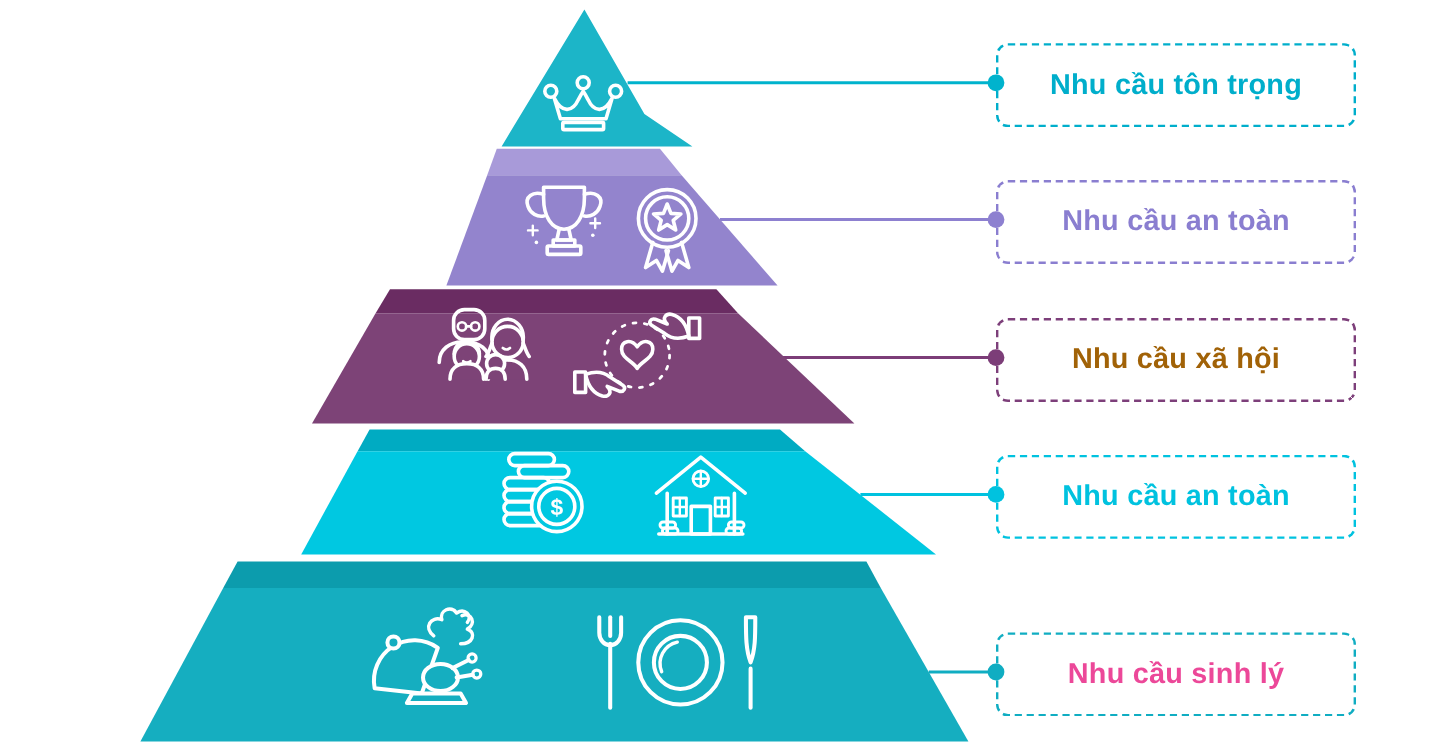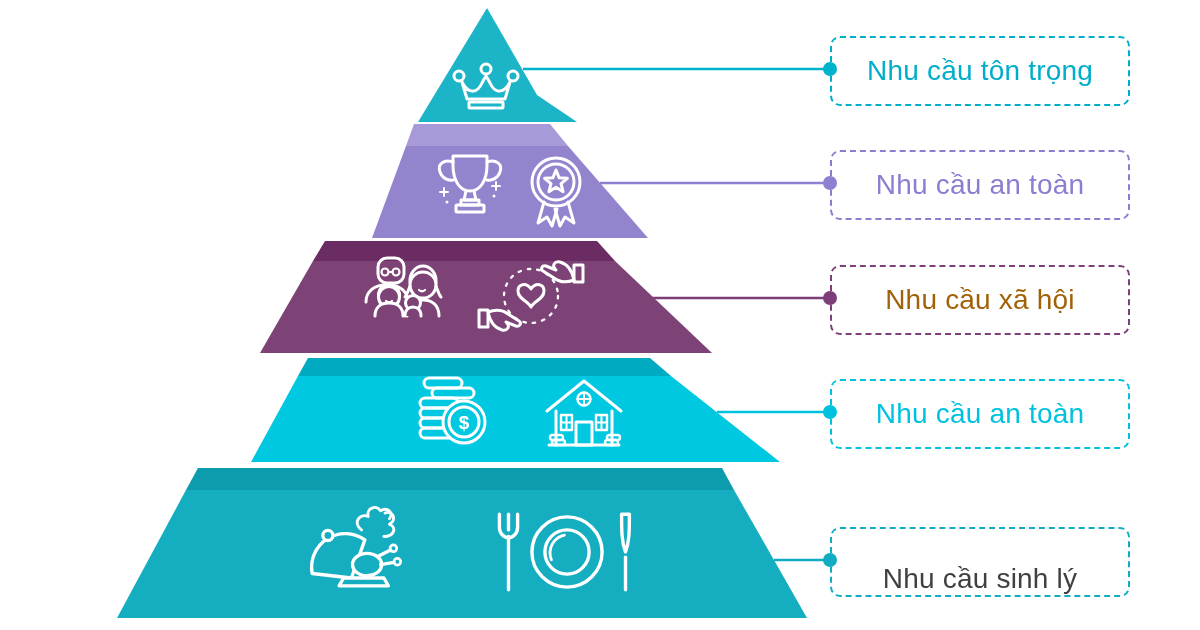--- a/index.html
+++ b/index.html
@@ -5,21 +5,21 @@
   html,body{margin:0;padding:0;background:#fff;}
   .stage{
     position:relative;width:1200px;height:630px;background:#ffffff;
     font-family:"Liberation Sans",sans-serif;overflow:hidden;
   }
   .pyramid-svg{position:absolute;left:0;top:0;}
   .label-box{
     position:absolute;left:830px;width:296px;height:66px;
     border:2px dashed #999;border-radius:10px;background:transparent;
     display:flex;align-items:center;justify-content:center;
-    font-weight:normal;font-size:28px;letter-spacing:.2px;white-space:nowrap;
+    font-weight:bold;font-size:24px;letter-spacing:.2px;white-space:nowrap;
   }
   .b1{top:36px}.b2{top:150px}.b3{top:265px}.b4{top:379px}.b5{top:527px}
   .dot{
     position:absolute;width:14px;height:14px;border-radius:50%;
     left:823px;background:#999;
   }
   .d1{top:62px}.d2{top:176px}.d3{top:291px}.d4{top:405px}.d5{top:553px}
 </style>
 </head>
 <body>
@@ -168,21 +168,21 @@
   </div>
   <div class="label-box b2" style="border-color: rgb(138, 126, 208); color: rgb(138, 126, 208);">
     <span>Nhu cầu an toàn</span>
   </div>
   <div class="label-box b3" style="border-color: rgb(125, 63, 122); color: #a16207;">
     <span>Nhu cầu xã hội</span>
   </div>
   <div class="label-box b4" style="border-color: rgb(0, 194, 223); color: rgb(0, 194, 223);">
     <span>Nhu cầu an toàn</span>
   </div>
-  <div class="label-box b5" style="border-color: rgb(16, 173, 194); color: #404040; align-items: flex-end;">
+  <div class="label-box b5" style="border-color: rgb(16, 173, 194); color: #ec4899;">
     <span>Nhu cầu sinh lý</span>
   </div>
 
   <div class="dot d1" style="background: rgb(0, 179, 205);"></div>
   <div class="dot d2" style="background: rgb(141, 128, 208);"></div>
   <div class="dot d3" style="background: rgb(124, 61, 120);"></div>
   <div class="dot d4" style="background: rgb(0, 194, 223);"></div>
   <div class="dot d5" style="background: rgb(16, 173, 194);"></div>
 
 </div>

